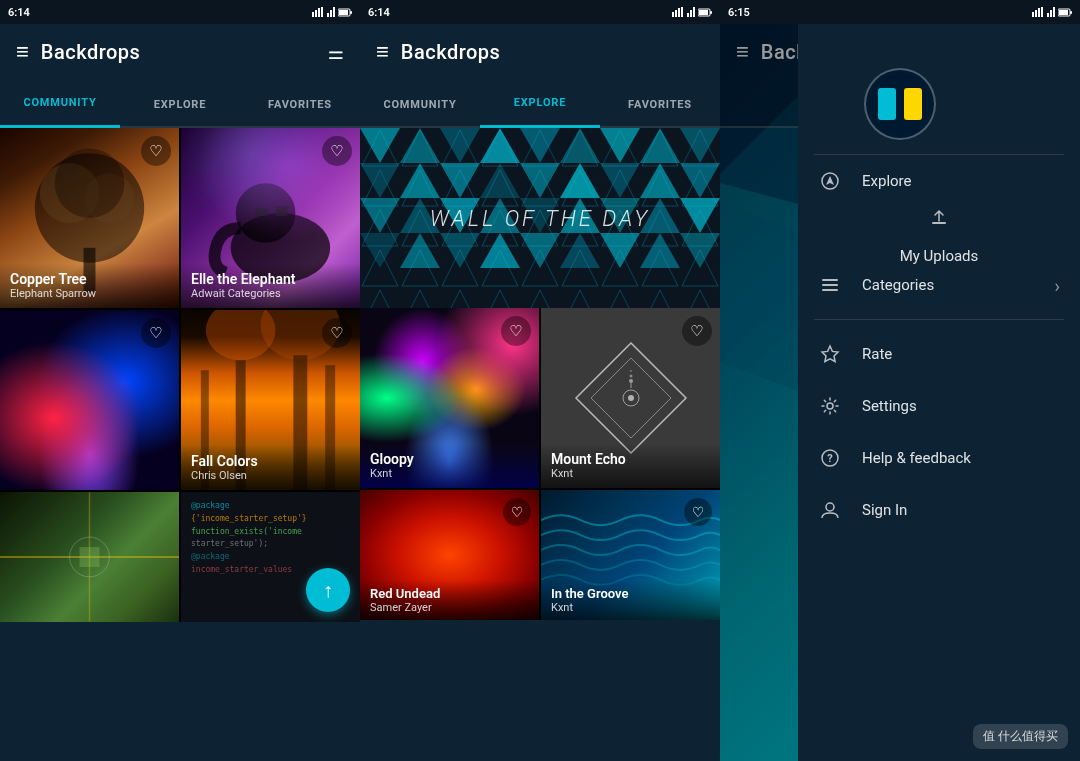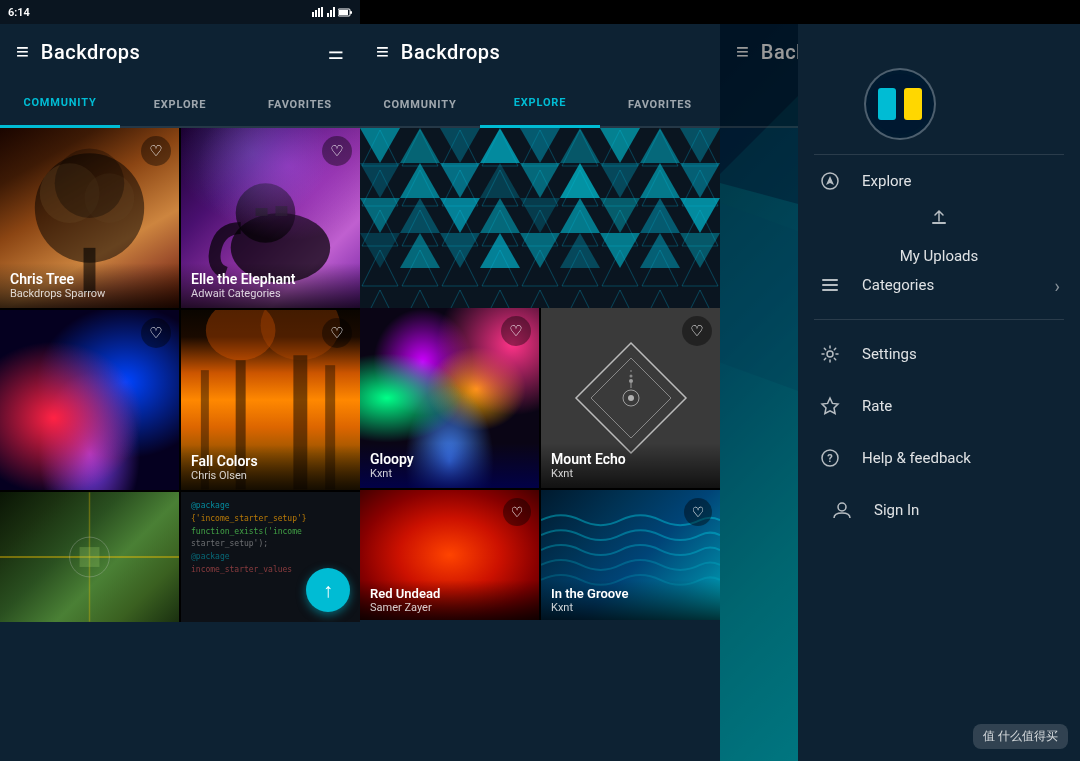--- a/index.html
+++ b/index.html
@@ -10,21 +10,21 @@
       font-family: 'Roboto', Arial, sans-serif;
       background: #0d2233;
       position: relative;
     }
   </style>
 </head>
 <body>
 
 <div style="display:flex; flex-direction:column; width:1080px; height:761px; background:#000; overflow:hidden;">
 
-  <div style="display:flex; height:24px;flex-direction:column;">
+  <div style="display:flex; height:24px;">
 
     <div style="width:360px; height:24px; background:#0a1520; display:flex; align-items:center; justify-content:space-between; padding:0 8px; flex-shrink:0;">
       <span style="color:#fff;font-size:11px;font-weight:600;">6:14</span>
       <div style="display:flex;gap:3px;align-items:center;">
         <svg width="12" height="10" viewBox="0 0 12 10">
             <rect x="0" y="5" width="2" height="5" fill="white"></rect>
             <rect x="3" y="3" width="2" height="7" fill="white"></rect>
             <rect x="6" y="1" width="2" height="9" fill="white"></rect>
             <rect x="9" y="0" width="2" height="10" fill="white"></rect>
           </svg>
@@ -115,22 +115,22 @@
 
             <svg width="100%" height="180" viewBox="0 0 180 180" style="position:absolute;top:0;left:0;">
               <ellipse cx="90" cy="80" rx="55" ry="55" fill="rgba(0,0,0,0.5)"></ellipse>
               <rect x="84" y="120" width="12" height="45" fill="rgba(0,0,0,0.6)"></rect>
               <circle cx="70" cy="65" r="30" fill="rgba(101,67,33,0.4)"></circle>
               <circle cx="110" cy="70" r="25" fill="rgba(101,67,33,0.3)"></circle>
               <circle cx="90" cy="55" r="35" fill="rgba(0,0,0,0.3)"></circle>
             </svg>
           </div>
           <div style="position:absolute;bottom:0;left:0;right:0;padding:8px 10px;background:linear-gradient(transparent,rgba(0,0,0,0.75));">
-            <div style="color:#fff;font-size:14px;font-weight:600;">Chris Tree</div>
-            <div style="color:rgba(255,255,255,0.8);font-size:11px;">Backdrops Sparrow</div>
+            <div style="color:#fff;font-size:14px;font-weight:600;">Copper Tree</div>
+            <div style="color:rgba(255,255,255,0.8);font-size:11px;">Elephant Sparrow</div>
           </div>
           <div style="position:absolute;top:8px;right:8px;width:30px;height:30px;border-radius:50%;background:rgba(0,0,0,0.4);display:flex;align-items:center;justify-content:center;cursor:pointer;color:#fff;font-size:15px;">♡</div>
         </div>
 
         <div style="position:relative;overflow:hidden;cursor:pointer;">
           <div style="width:100%;height:180px;background:linear-gradient(135deg,#1a0030 0%,#4a1070 30%,#8b30a0 55%,#c060d0 75%,#7020a0 100%);position:relative;">
 
             <svg width="100%" height="180" viewBox="0 0 180 180" style="position:absolute;top:0;left:0;">
               <ellipse cx="100" cy="120" rx="50" ry="35" fill="rgba(0,0,0,0.7)"></ellipse>
               <circle cx="85" cy="85" r="30" fill="rgba(0,0,0,0.65)"></circle>
@@ -264,20 +264,21 @@
             <polygon points="0,105 40,105 20,140" fill="rgba(0,140,170,0.3)"></polygon>
             <polygon points="40,140 80,140 60,105" fill="rgba(0,188,212,0.5)"></polygon>
             <polygon points="80,105 120,105 100,140" fill="rgba(0,160,190,0.4)"></polygon>
             <polygon points="120,140 160,140 140,105" fill="rgba(0,200,230,0.6)"></polygon>
             <polygon points="160,105 200,105 180,140" fill="rgba(0,188,212,0.5)"></polygon>
             <polygon points="200,140 240,140 220,105" fill="rgba(0,150,180,0.4)"></polygon>
             <polygon points="240,105 280,105 260,140" fill="rgba(0,188,212,0.6)"></polygon>
             <polygon points="280,140 320,140 300,105" fill="rgba(0,170,200,0.5)"></polygon>
             <polygon points="320,105 360,105 340,140" fill="rgba(0,188,212,0.4)"></polygon>
           </svg>
+          <div style="position:absolute;top:50%;left:50%;transform:translate(-50%,-50%);color:rgba(255,255,255,0.85);font-size:22px;font-style:italic;font-weight:300;letter-spacing:3px;white-space:nowrap;text-align:center;">WALL OF THE DAY</div>
         </div>
 
         <div style="display:grid;grid-template-columns:1fr 1fr;gap:2px;background:#000;">
 
           <div style="position:relative;overflow:hidden;cursor:pointer;">
             <div style="width:100%;height:180px;background:radial-gradient(ellipse at 15% 50%,#00ff88 0%,transparent 35%),radial-gradient(ellipse at 85% 20%,#ff3388 0%,transparent 35%),radial-gradient(ellipse at 50% 85%,#4488ff 0%,transparent 35%),radial-gradient(ellipse at 65% 45%,#ffaa00 0%,transparent 30%),radial-gradient(ellipse at 35% 30%,#cc00ff 0%,transparent 30%),#0a0515;"></div>
             <div style="position:absolute;bottom:0;left:0;right:0;padding:8px 10px;background:linear-gradient(transparent,rgba(0,0,80,0.85));">
               <div style="color:#fff;font-size:14px;font-weight:600;">Gloopy</div>
               <div style="color:rgba(255,255,255,0.8);font-size:11px;">Kxnt</div>
             </div>
@@ -418,47 +419,47 @@
             </div>
             <span style="color:rgba(255,255,255,0.87);font-size:15px;font-weight:400;flex:1;">Categories</span>
             <span style="color:rgba(255,255,255,0.5);font-size:18px;">›</span>
           </div>
 
           <div style="height:1px;background:rgba(255,255,255,0.12);margin:8px 16px;"></div>
 
           <div style="height:52px;display:flex;align-items:center;padding:0 20px;gap:20px;cursor:pointer;">
             <div style="width:24px;height:24px;display:flex;align-items:center;justify-content:center;color:rgba(255,255,255,0.7);">
               <svg width="20" height="20" viewBox="0 0 20 20">
+                  <polygon points="10,2 12.4,7.4 18,8.1 14,12 15.1,17.5 10,14.8 4.9,17.5 6,12 2,8.1 7.6,7.4" fill="none" stroke="rgba(255,255,255,0.7)" stroke-width="1.5"></polygon>
+                </svg>
+            </div>
+            <span style="color:rgba(255,255,255,0.87);font-size:15px;font-weight:400;flex:1;">Rate</span>
+          </div>
+
+          <div style="height:52px;display:flex;align-items:center;padding:0 20px;gap:20px;cursor:pointer;">
+            <div style="width:24px;height:24px;display:flex;align-items:center;justify-content:center;color:rgba(255,255,255,0.7);">
+              <svg width="20" height="20" viewBox="0 0 20 20">
                   <circle cx="10" cy="10" r="3" fill="none" stroke="rgba(255,255,255,0.7)" stroke-width="1.5"></circle>
                   <path d="M10,2 L10,4 M10,16 L10,18 M2,10 L4,10 M16,10 L18,10 M4.3,4.3 L5.7,5.7 M14.3,14.3 L15.7,15.7 M4.3,15.7 L5.7,14.3 M14.3,5.7 L15.7,4.3" stroke="rgba(255,255,255,0.7)" stroke-width="1.5" stroke-linecap="round"></path>
                 </svg>
             </div>
             <span style="color:rgba(255,255,255,0.87);font-size:15px;font-weight:400;flex:1;">Settings</span>
           </div>
 
           <div style="height:52px;display:flex;align-items:center;padding:0 20px;gap:20px;cursor:pointer;">
             <div style="width:24px;height:24px;display:flex;align-items:center;justify-content:center;color:rgba(255,255,255,0.7);">
               <svg width="20" height="20" viewBox="0 0 20 20">
-                  <polygon points="10,2 12.4,7.4 18,8.1 14,12 15.1,17.5 10,14.8 4.9,17.5 6,12 2,8.1 7.6,7.4" fill="none" stroke="rgba(255,255,255,0.7)" stroke-width="1.5"></polygon>
-                </svg>
-            </div>
-            <span style="color:rgba(255,255,255,0.87);font-size:15px;font-weight:400;flex:1;">Rate</span>
-          </div>
-
-          <div style="height:52px;display:flex;align-items:center;padding:0 20px;gap:20px;cursor:pointer;">
-            <div style="width:24px;height:24px;display:flex;align-items:center;justify-content:center;color:rgba(255,255,255,0.7);">
-              <svg width="20" height="20" viewBox="0 0 20 20">
                   <circle cx="10" cy="10" r="8" fill="none" stroke="rgba(255,255,255,0.7)" stroke-width="1.5"></circle>
                   <text x="10" y="14" text-anchor="middle" fill="rgba(255,255,255,0.7)" font-size="11" font-weight="bold">?</text>
                 </svg>
             </div>
             <span style="color:rgba(255,255,255,0.87);font-size:15px;font-weight:400;flex:1;">Help &amp; feedback</span>
           </div>
 
-          <div style="height:52px;display:flex;align-items:center;padding:0 32px;gap:20px;cursor:pointer;">
+          <div style="height:52px;display:flex;align-items:center;padding:0 20px;gap:20px;cursor:pointer;">
             <div style="width:24px;height:24px;display:flex;align-items:center;justify-content:center;color:rgba(255,255,255,0.7);">
               <svg width="20" height="20" viewBox="0 0 20 20">
                   <circle cx="10" cy="7" r="4" fill="none" stroke="rgba(255,255,255,0.7)" stroke-width="1.5"></circle>
                   <path d="M2,18 Q2,13 10,13 Q18,13 18,18" fill="none" stroke="rgba(255,255,255,0.7)" stroke-width="1.5"></path>
                 </svg>
             </div>
             <span style="color:rgba(255,255,255,0.87);font-size:15px;font-weight:400;flex:1;">Sign In</span>
           </div>
         </div>
       </div>

